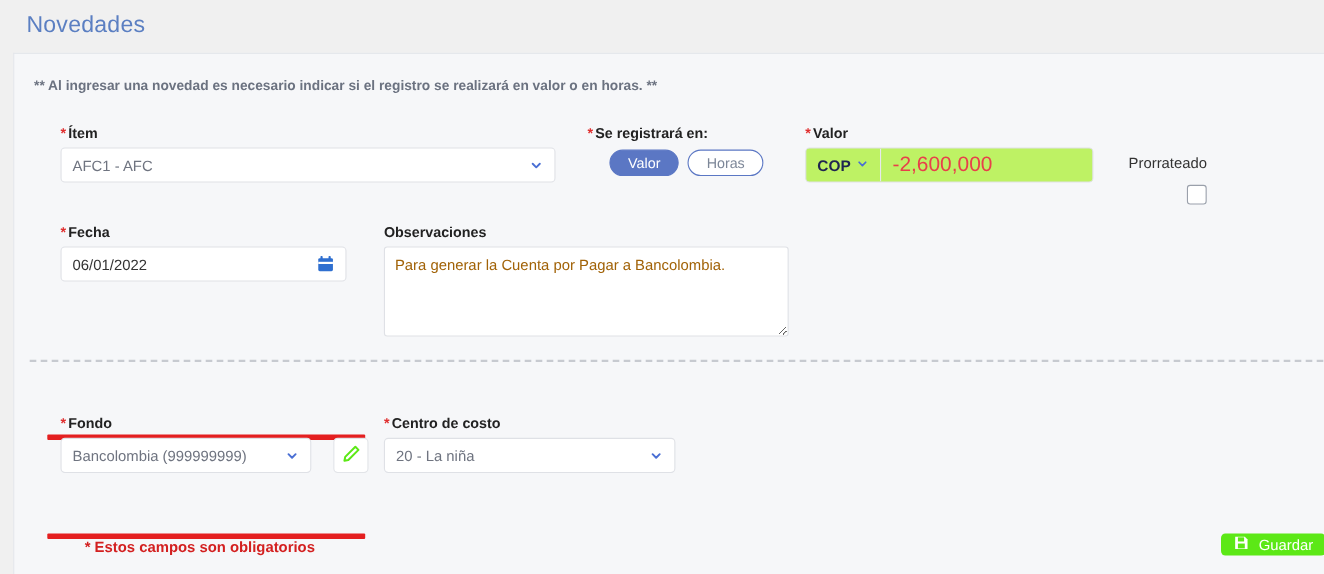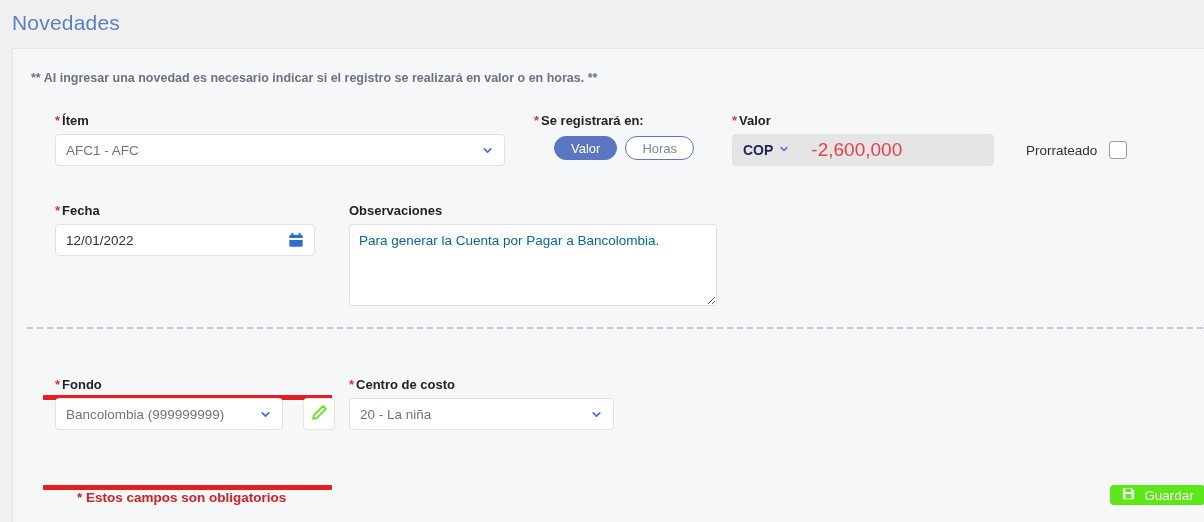--- a/index.html
+++ b/index.html
@@ -15,21 +15,21 @@
     color: #2b2b2b;
     overflow: hidden;
   }
 
   
   .page-header {
     height: 46px;
     background: #f0f0f0;
     display: flex;
     align-items: center;
-    padding-left: 12px;
+    padding-left: 24px;
     box-sizing: border-box;
   }
   .page-title {
     font-size: 21px;
     color: #5b7fc2;
     letter-spacing: .2px;
   }
 
   
   .card {
@@ -129,21 +129,21 @@
     border: 1px solid #5b77c4;
   }
 
   
   .money {
     display: flex;
     align-items: stretch;
     height: 32px;
     border: 1px solid #dfe1e6;
     border-radius: 4px;
-    background: #e5e5e5;
+    background: #bef264;
     box-sizing: border-box;
     overflow: hidden;
   }
   .money .cur {
     display: flex;
     align-items: center;
     gap: 5px;
     padding: 0 10px;
     border-right: 1px solid #e6e8ec;
     font-weight: bold;
@@ -153,21 +153,21 @@
   .money .amount {
     flex: 1;
     display: flex;
     align-items: center;
     padding-left: 10px;
     font-size: 19px;
     color: #e8404a;
   }
 
   
-  .cb-row { display: flex; align-items: center; gap: 12px; }
+  .cb-row { display: flex; align-items: flex-end; gap: 12px; flex-direction: column; }
   .cb-label { font-size: 13.5px; color: #333; }
   .cb-box {
     width: 18px; height: 18px;
     border: 1.5px solid #9aa0ab;
     border-radius: 3px;
     background: #fff;
     box-sizing: border-box;
   }
 
   
@@ -179,21 +179,21 @@
 
   textarea.obs {
     width: 368px;
     height: 82px;
     border: 1px solid #dfe1e6;
     border-radius: 3px;
     box-sizing: border-box;
     padding: 7px 9px;
     font-family: "Liberation Sans", sans-serif;
     font-size: 13.5px;
-    color: #0369a1;
+    color: #a16207;
     resize: vertical;
     background: #fff;
     outline: none;
     line-height: 1.35;
   }
 
   
   .divider {
     position: absolute;
     left: 14px;
@@ -323,21 +323,21 @@
     </div>
   </div>
 
   <div class="row2">
 
     <div class="f-fecha">
       <div class="field-label">
         <span class="req">*</span><span>Fecha</span>
       </div>
       <div class="control">
-        <span class="txt dark">12/01/2022</span>
+        <span class="txt dark">06/01/2022</span>
         <span class="cal-icon">
           <svg width="16" height="16" viewBox="0 0 24 24" fill="#2f6fd0">
             <rect x="2" y="4" width="20" height="18" rx="2"></rect>
             <rect x="2" y="9" width="20" height="3" fill="#ffffff"></rect>
             <rect x="5" y="1" width="3" height="5" rx="1.2"></rect>
             <rect x="16" y="1" width="3" height="5" rx="1.2"></rect>
           </svg>
         </span>
       </div>
     </div>

